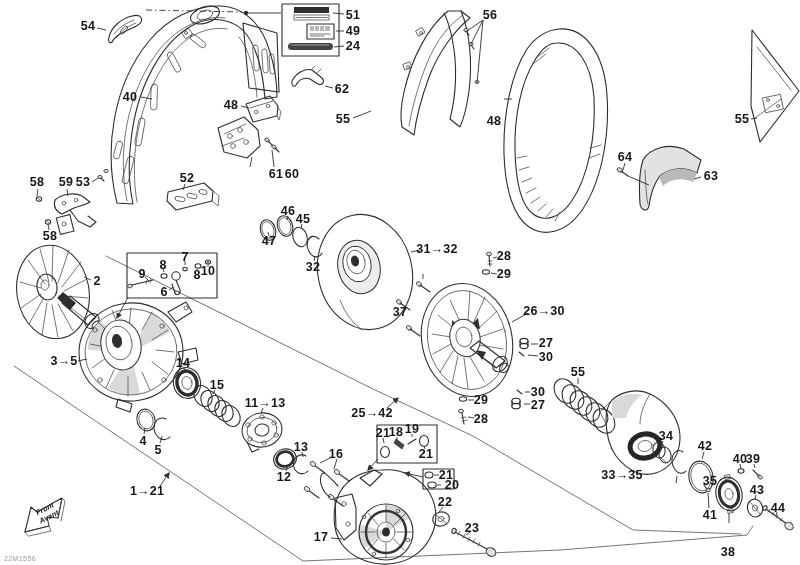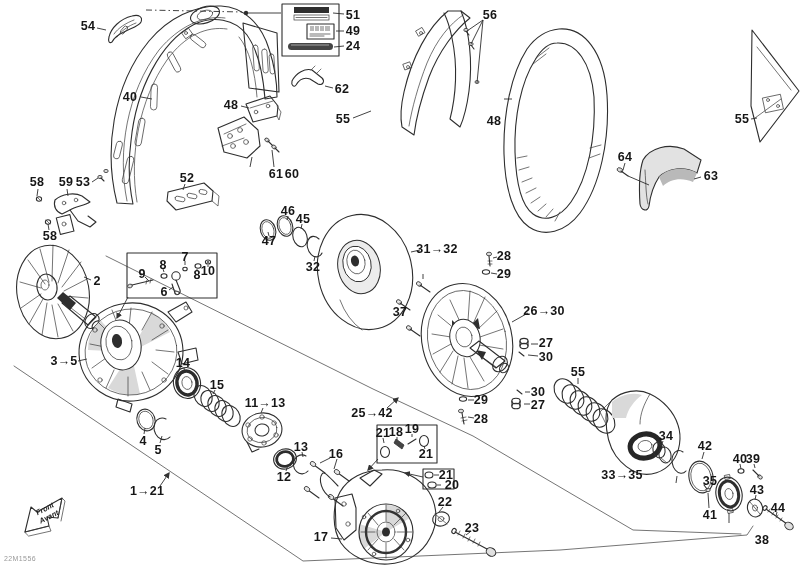--- a/index.html
+++ b/index.html
@@ -622,21 +622,21 @@
       <div class="callout" style="left: 481px; top: 419px;">28</div>
       <div class="callout" style="left: 538px; top: 392px;">30</div>
       <div class="callout" style="left: 538px; top: 405px;">27</div>
       <div class="callout" style="left: 622px; top: 475px;">33→35</div>
       <div class="callout" style="left: 666px; top: 436px;">34</div>
       <div class="callout" style="left: 675px; top: 481px; margin-left: 35px;">35</div>
       <div class="callout" style="left: 705px; top: 446px;">42</div>
       <div class="callout" style="left: 740px; top: 459px;">40</div>
       <div class="callout" style="left: 753px; top: 459px;">39</div>
       <div class="callout" style="left: 710px; top: 515px;">41</div>
-      <div class="callout" style="left: 728px; top: 540px; margin-left: 34px;">38</div>
+      <div class="callout" style="left: 728px; top: 552px;">38</div>
       <div class="callout" style="left: 757px; top: 490px;">43</div>
       <div class="callout" style="left: 778px; top: 508px;">44</div>
       <div class="callout" style="left: 183px; top: 363px;">14</div>
       <div class="callout" style="left: 217px; top: 385px;">15</div>
       <div class="callout" style="left: 143px; top: 441px;">4</div>
       <div class="callout" style="left: 158px; top: 450px;">5</div>
       <div class="callout" style="left: 265px; top: 403px;">11→13</div>
       <div class="callout" style="left: 284px; top: 477px;">12</div>
       <div class="callout" style="left: 301px; top: 447px;">13</div>
       <div class="callout" style="left: 336px; top: 454px;">16</div>

